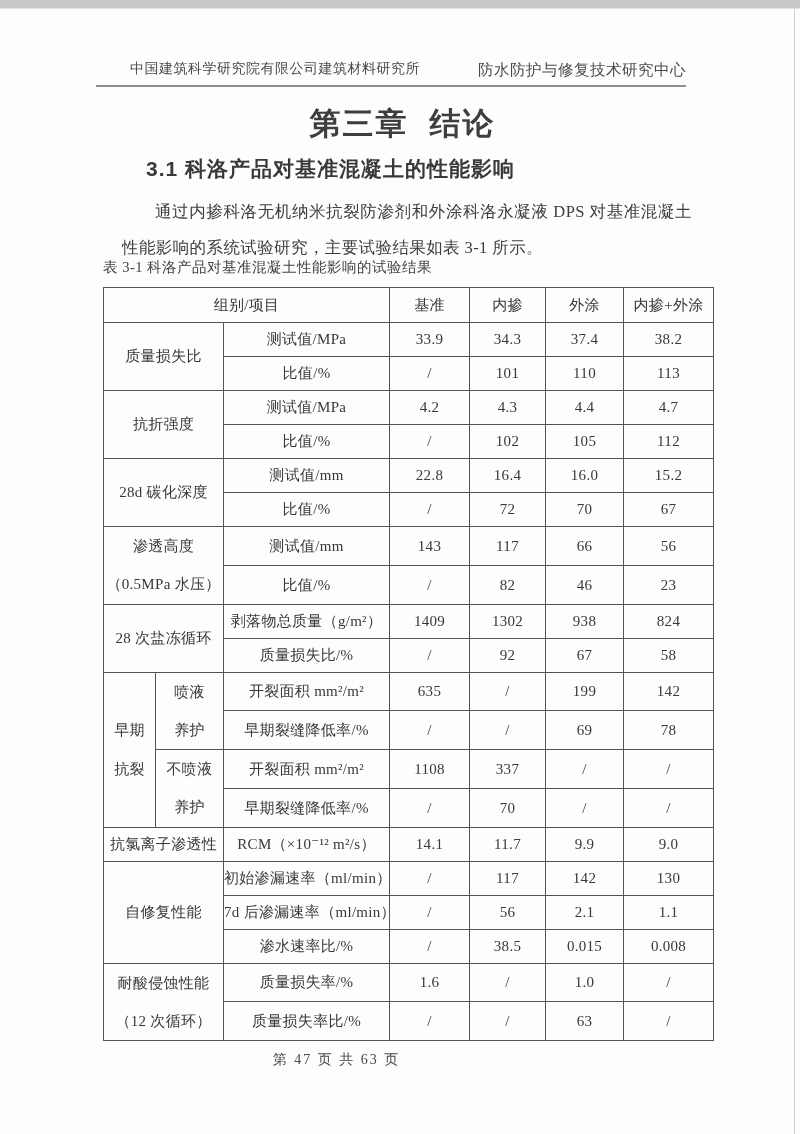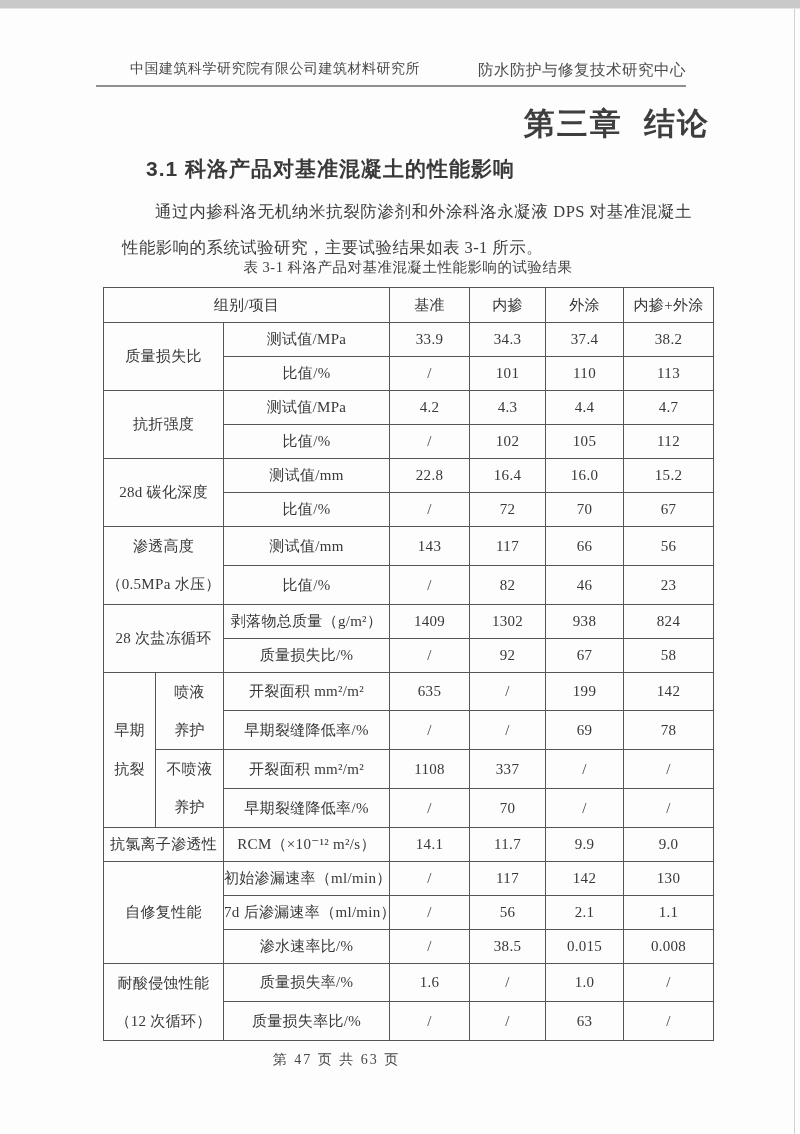--- a/index.html
+++ b/index.html
@@ -11,36 +11,36 @@
   }
   
   .scan-top{position:absolute;left:0;top:0;width:800px;height:8px;background:#c9c9c9;border-bottom:1px solid #e3e3e3;}
   .scan-right-edge{position:absolute;top:9px;right:5px;width:1px;height:1125px;background:#d2d2d2;}
 
   .hdr-left{position:absolute;left:130px;top:60px;font-size:14px;color:#4a4a4a;letter-spacing:.5px;white-space:nowrap;}
   .hdr-right{position:absolute;right:114px;top:60px;font-size:15.5px;color:#4a4a4a;letter-spacing:.5px;white-space:nowrap;}
   .hdr-rule{position:absolute;left:96px;top:85px;width:590px;height:2px;background:#8f8f8f;}
 
   .chapter-title{
-    position:absolute;left:95px;top:103px;width:615px;text-align:right;
+    position:absolute;left:95px;top:103px;width:615px;text-align:center;
     font-family:"Liberation Sans","DejaVu Sans",sans-serif;
     font-size:31px;font-weight:600;color:#3e3e3e;letter-spacing:2px;white-space:pre;
   }
   .section-heading{
     position:absolute;left:122px;top:155px;
     font-family:"Liberation Sans","DejaVu Sans",sans-serif;
     font-size:21px;font-weight:700;color:#393939;letter-spacing:1px;white-space:nowrap;margin-left:24px;
   }
   .body-paragraph{
     position:absolute;left:122px;top:194px;width:570px;
     font-size:16.5px;line-height:36px;color:#3d3d3d;
     text-align:justify;text-indent:2em;letter-spacing:.4px;
   }
   .table-caption{
-    position:absolute;left:103px;top:258px;width:610px;text-align:center;
+    position:absolute;left:103px;top:258px;width:610px;
     font-size:14.5px;color:#424242;letter-spacing:.5px;
   }
 
   table.results{
     position:absolute;left:103px;top:287px;width:610px;
     border-collapse:collapse;table-layout:fixed;
     font-size:15px;color:#383838;
   }
   table.results th,table.results td{
     border:1px solid #555;

